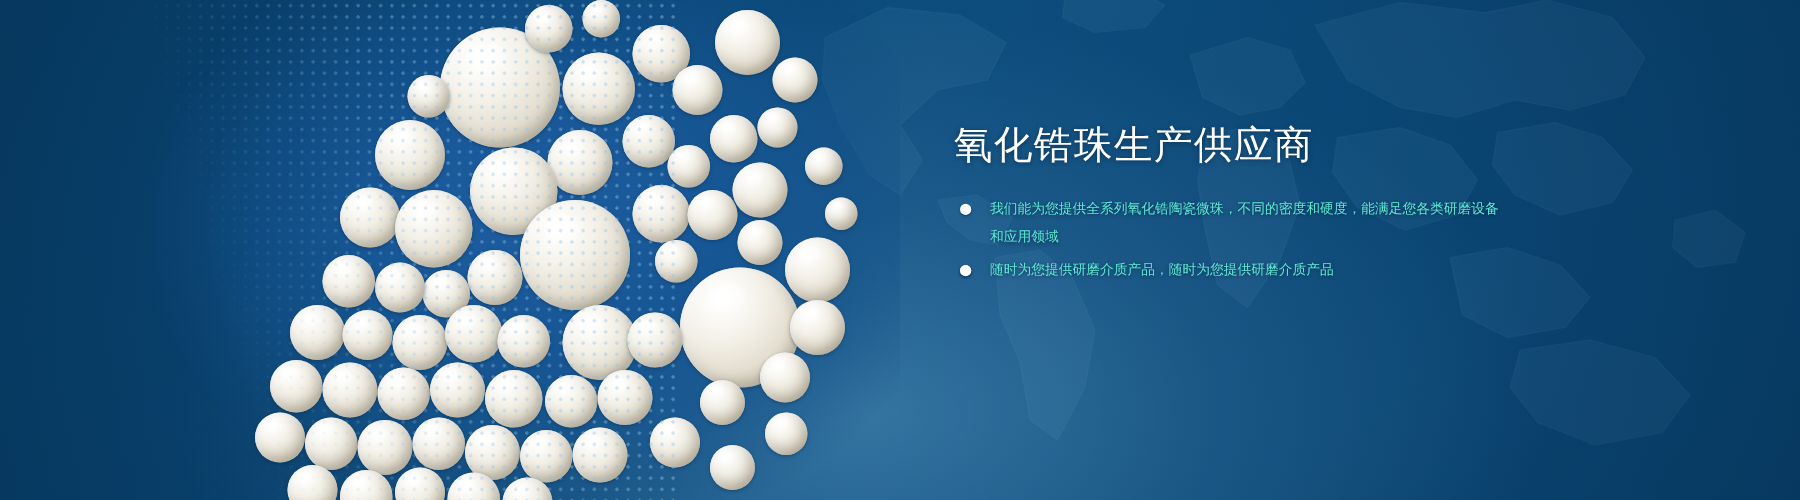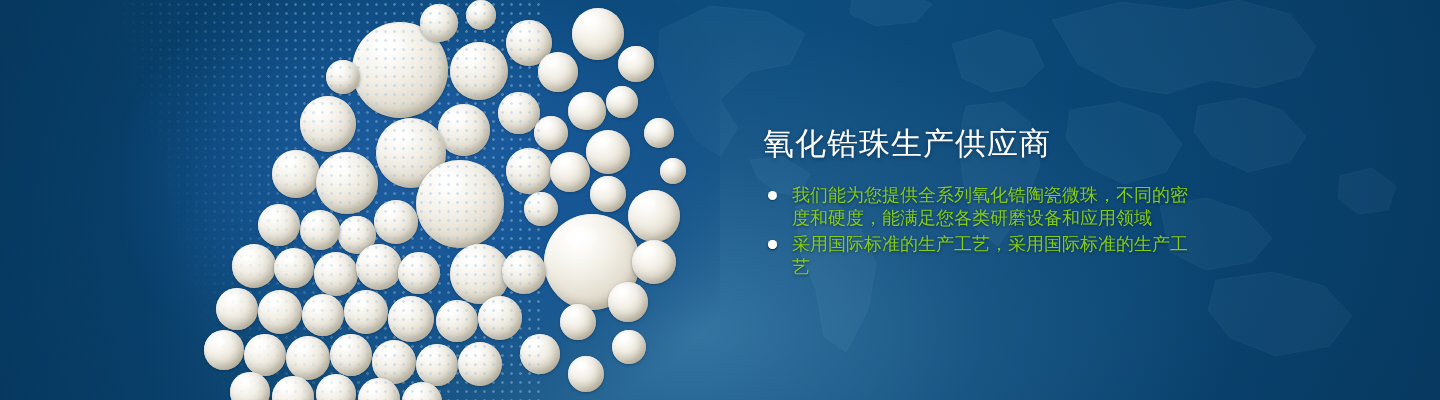--- a/index.html
+++ b/index.html
@@ -60,30 +60,30 @@
       inset 3px 3px 7px rgba(255,255,255,.80),
       0 1px 3px rgba(6,34,58,.38);
   }
   .bead::after{
     content:"";position:absolute;left:22%;top:13%;
     width:34%;height:26%;border-radius:50%;
     background:radial-gradient(ellipse at 40% 40%, rgba(255,255,255,.95) 0%, rgba(255,255,255,.45) 45%, rgba(255,255,255,0) 100%);
     filter:blur(1.1px);
   }
   
-  .copy{position:absolute;left:763px;top:124px;width:440px;}
+  .copy{position:absolute;left:763px;top:96px;width:440px;}
   .headline{
     color:#ffffff;font-size:31px;line-height:40px;letter-spacing:1px;
     font-weight:400;white-space:nowrap;
     text-shadow:0 1px 4px rgba(0,26,48,.55);
   }
   .bullets{margin-top:20px;}
   .bullet{
     position:relative;padding-left:29px;
-    color:#84cc16;font-size:18px;line-height:23px;
+    color:#5eead4;font-size:11px;line-height:23px;
     text-shadow:0 1px 3px rgba(0,24,46,.6);
     margin-bottom:3px;
   }
   .dot{
     position:absolute;left:5px;top:7px;
     width:9px;height:9px;border-radius:50%;
     background:#ffffff;
     box-shadow:0 1px 2px rgba(0,25,48,.5);
   }
 </style>
@@ -199,18 +199,18 @@
     <div class="bullets">
       <div class="bullet">
         <span class="dot"></span>
         <span>我们能为您提供全系列氧化锆陶瓷微珠，不同的密度和硬度，能满足您各类研磨设备和应用领域</span>
       </div>
       <div class="bullet">
         <span class="dot"></span>
       </div>
       <div class="bullet">
         <span class="dot"></span>
-        <span>采用国际标准的生产工艺，采用国际标准的生产工艺</span>
+        <span>随时为您提供研磨介质产品，随时为您提供研磨介质产品</span>
       </div>
     </div>
   </div>
 
 </div>
 
 </body></html>

